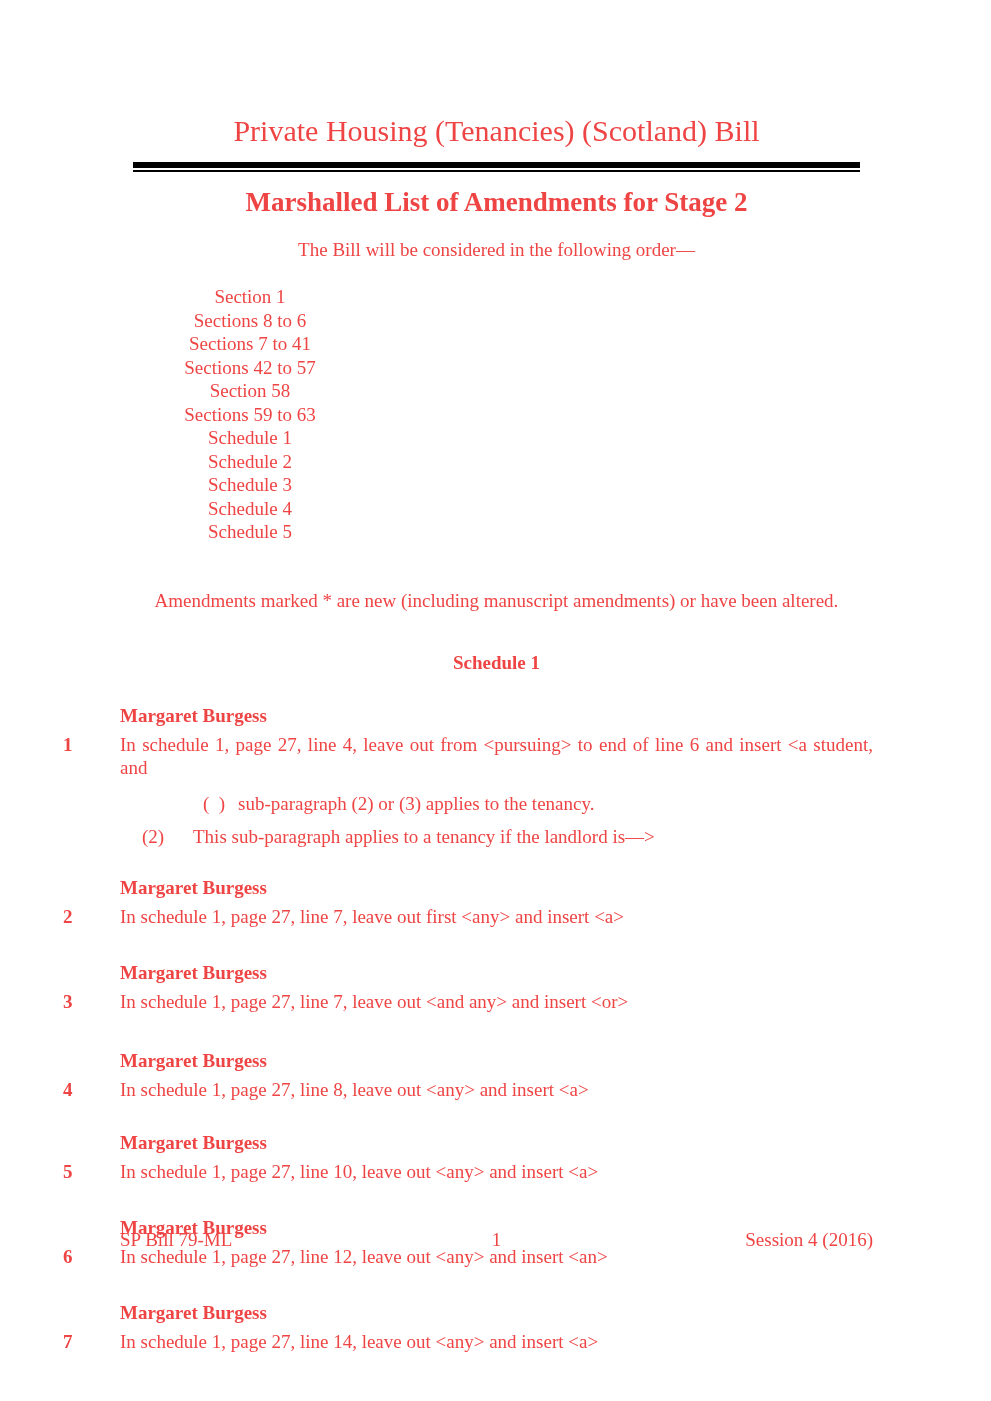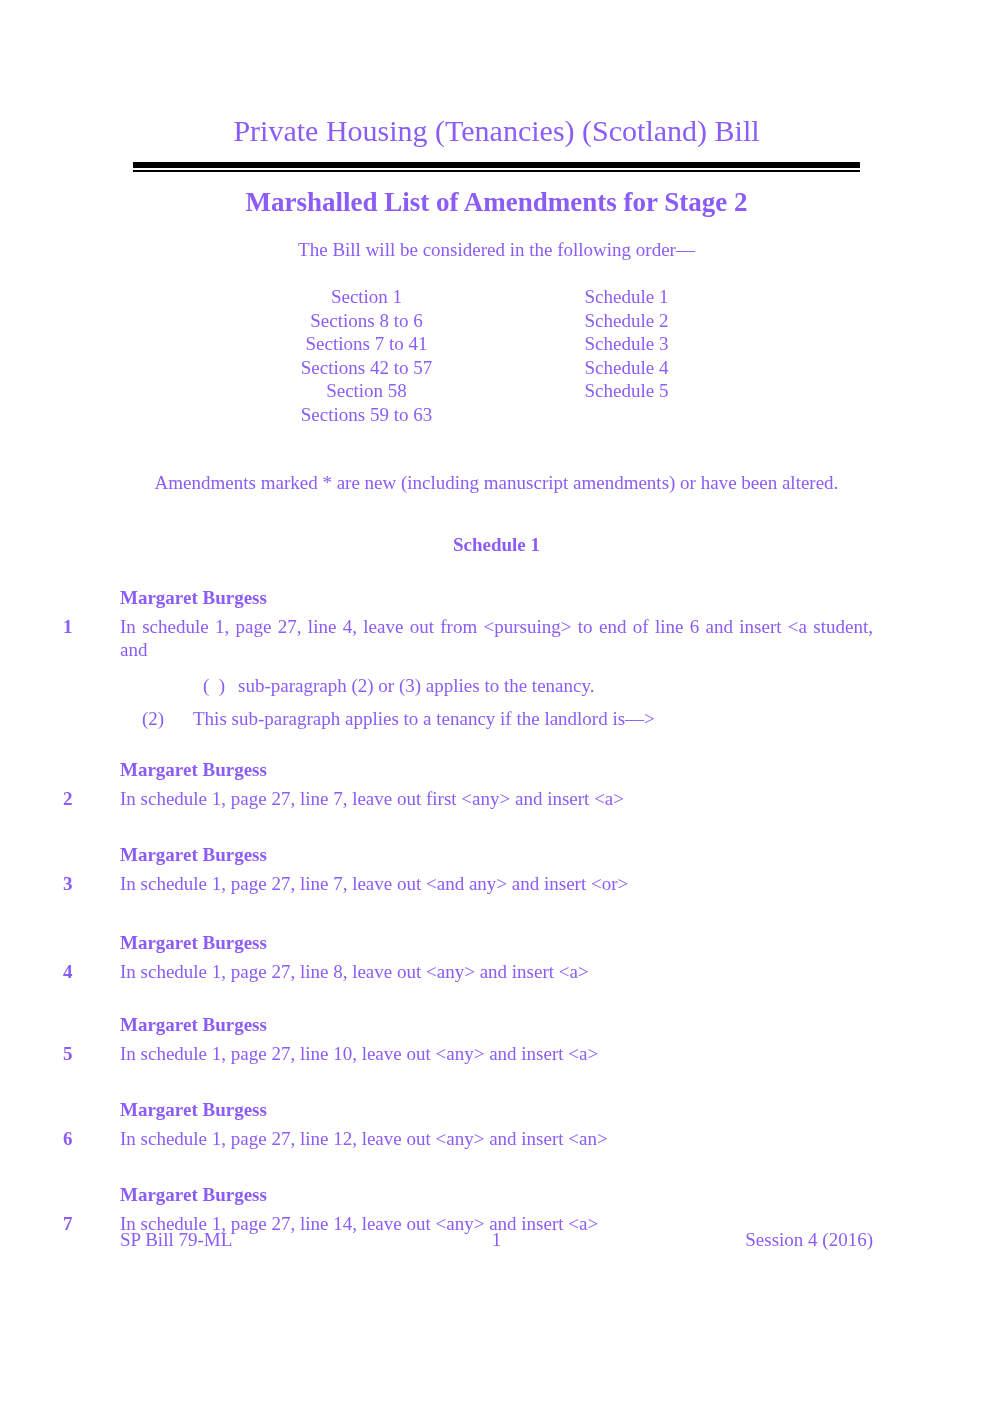--- a/index.html
+++ b/index.html
@@ -1,19 +1,19 @@
 <!DOCTYPE html>
 <html><head>
 <meta charset="utf-8">
 <style>
   html,body{margin:0;padding:0;background:#ffffff;}
   .page{
     position:relative;
     width:991px;height:1401px;
-    background:#ffffff;color:#8b5cf6;
+    background:#ffffff;color:#ef4444;
     font-family:"Liberation Serif","DejaVu Serif",serif;
     font-size:19px;line-height:23px;
     overflow:hidden;box-sizing:border-box;
   }
   .content{padding:0 118px 0 120px;}
   .title{
     padding-top:114px;
     font-size:30px;line-height:34px;
     text-align:center;white-space:nowrap;
   }
@@ -22,21 +22,21 @@
     border-top:6px solid #000;
     border-bottom:2px solid #000;
     height:2px;
   }
   .subtitle{
     margin-top:15px;
     font-size:27px;line-height:31px;font-weight:bold;
     text-align:center;white-space:nowrap;
   }
   .intro{margin-top:20px;text-align:center;}
-  .order{margin-top:24px;display:flex;justify-content:center;line-height:23.5px;}
+  .order{margin-top:24px;display:flex;justify-content:center;line-height:23.5px;flex-direction:column;}
   .order .col{width:260px;text-align:center;}
   .note{margin-top:45px;text-align:center;}
   .sched{margin-top:39px;font-weight:bold;text-align:center;}
   .group{margin-top:33px;}
   .group.g1{margin-top:30px;}
   .group.g2{margin-top:28px;}
   .group.g4{margin-top:36px;}
   .group.g5{margin-top:30px;}
   .sponsor{font-weight:bold;}
   .amendment{position:relative;margin-top:6px;}

